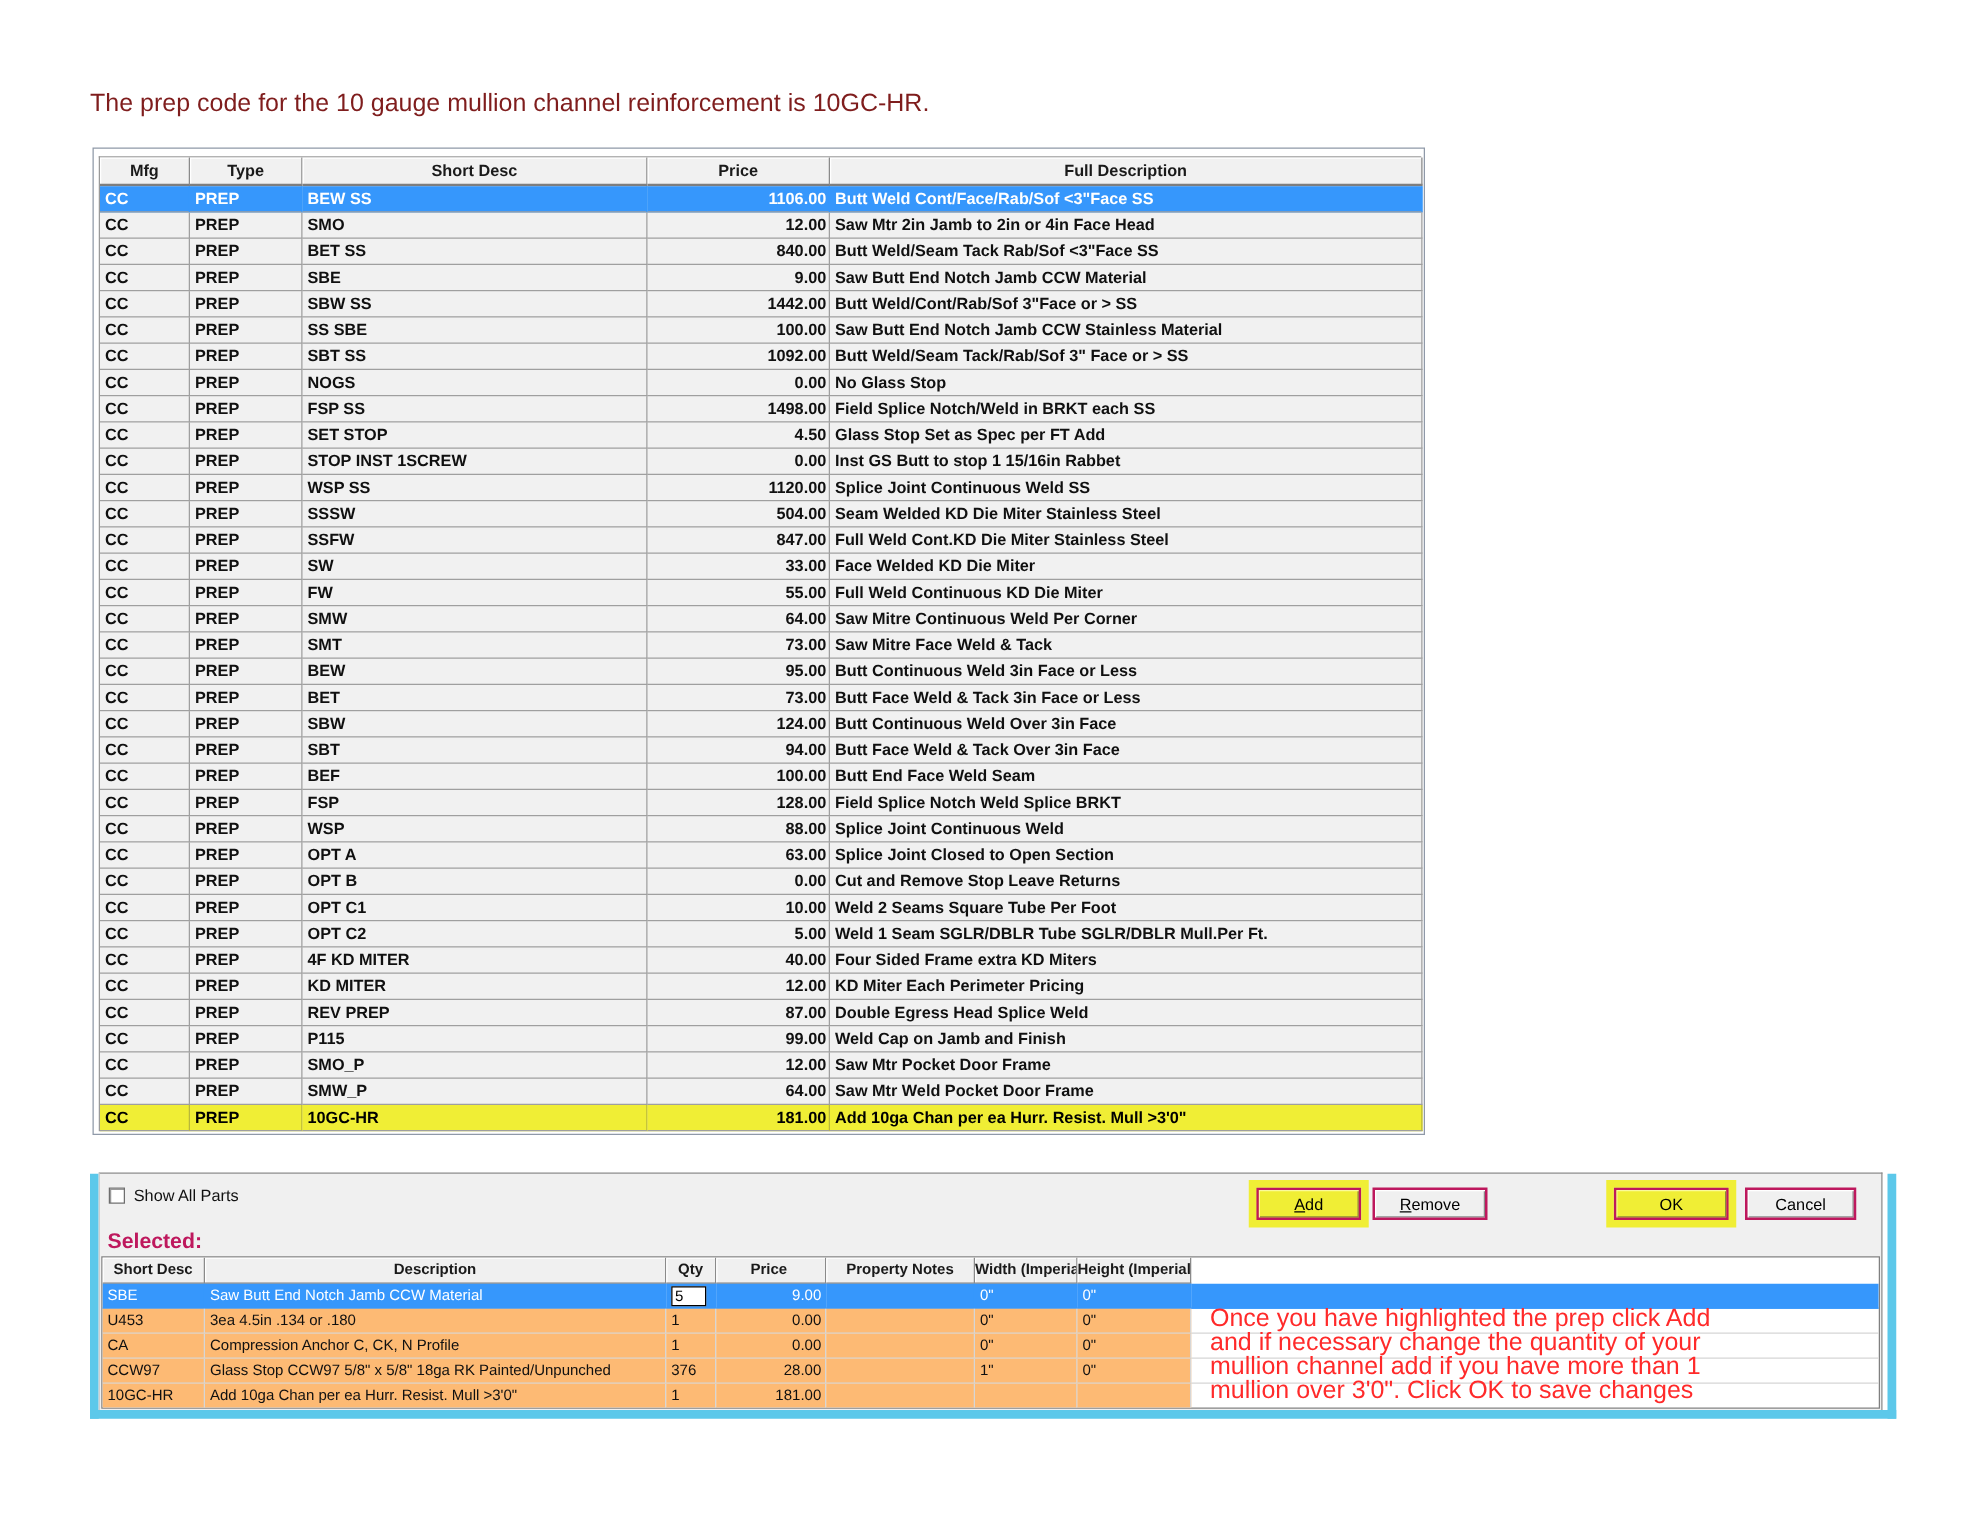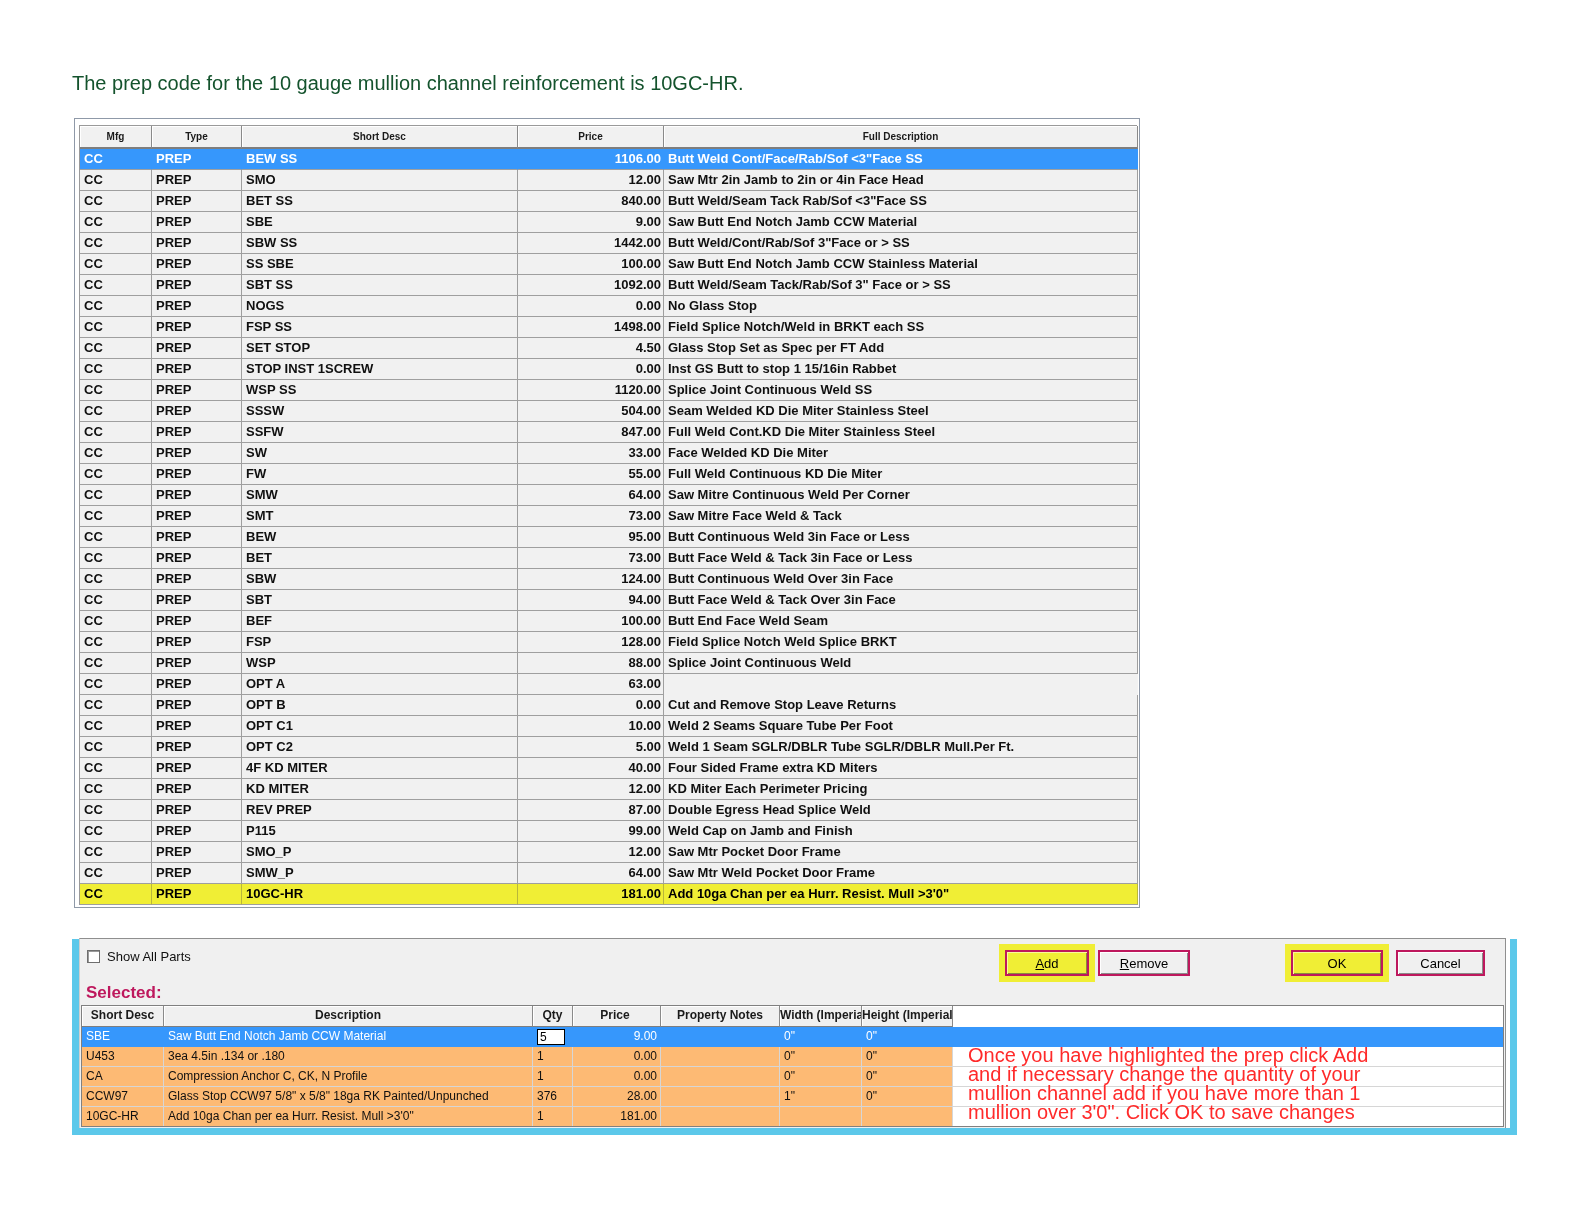--- a/index.html
+++ b/index.html
@@ -3,34 +3,34 @@
 <meta charset="utf-8">
 <style>
   * { margin:0; padding:0; box-sizing:border-box; }
   html,body { background:#ffffff; }
   body {
     width:1584px; height:1224px; position:relative; overflow:hidden;
     font-family:"Liberation Sans", sans-serif; color:#000;
   }
   .title {
     position:absolute; left:72px; top:72px;
-    font-size:20px; color:#14532d;
+    font-size:20px; color:#7f1d1d;
   }
 
   
   .main-table {
     position:absolute; left:74px; top:118px; width:1066px;
     border:1px solid #8f99a8; background:#fff;
     padding:6px 2px 2px 4px;
   }
   .grid { border-left:1px solid #9a9a9a; border-top:1px solid #9a9a9a; }
   .mrow, .mheader { display:flex; width:1058px; }
   .mheader .mh {
     height:23px; line-height:21px; text-align:center;
-    font-size:10px; font-weight:bold; background:#f1f1f1; color:#1a1a1a;
+    font-size:13px; font-weight:bold; background:#f1f1f1; color:#1a1a1a;
     border-right:1px solid #8a8a8a; border-bottom:2px solid #7e7e7e;
     box-shadow:inset 1px 1px 0 #ffffff; overflow:hidden; white-space:nowrap;
   }
   .mrow { background:#f1f1f1; }
   .mrow .mc {
     height:21px; line-height:20px; font-size:13px; font-weight:bold;
     border-right:1px solid #9f9f9f; border-bottom:1px solid #9f9f9f;
     padding-left:4px; overflow:hidden; white-space:nowrap; color:#101010;
   }
   .c0 { width:72px; }  .c1 { width:90px; }  .c2 { width:276px; }
@@ -287,20 +287,21 @@
           <div class="mc c1">PREP</div>
           <div class="mc c2">WSP</div>
           <div class="mc c3">88.00</div>
           <div class="mc c4">Splice Joint Continuous Weld</div>
         </div>
         <div class="mrow">
           <div class="mc c0">CC</div>
           <div class="mc c1">PREP</div>
           <div class="mc c2">OPT A</div>
           <div class="mc c3">63.00</div>
+          <div class="mc c4">Splice Joint Closed to Open Section</div>
         </div>
         <div class="mrow">
           <div class="mc c0">CC</div>
           <div class="mc c1">PREP</div>
           <div class="mc c2">OPT B</div>
           <div class="mc c3">0.00</div>
           <div class="mc c4">Cut and Remove Stop Leave Returns</div>
         </div>
         <div class="mrow">
           <div class="mc c0">CC</div>

